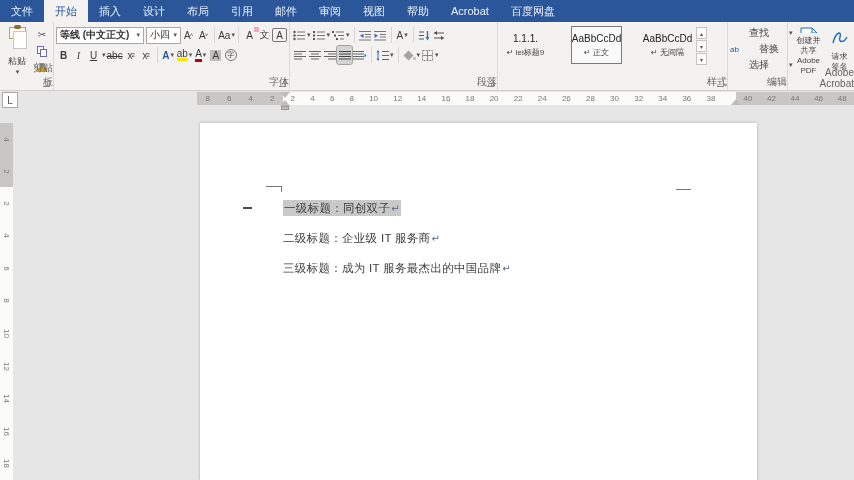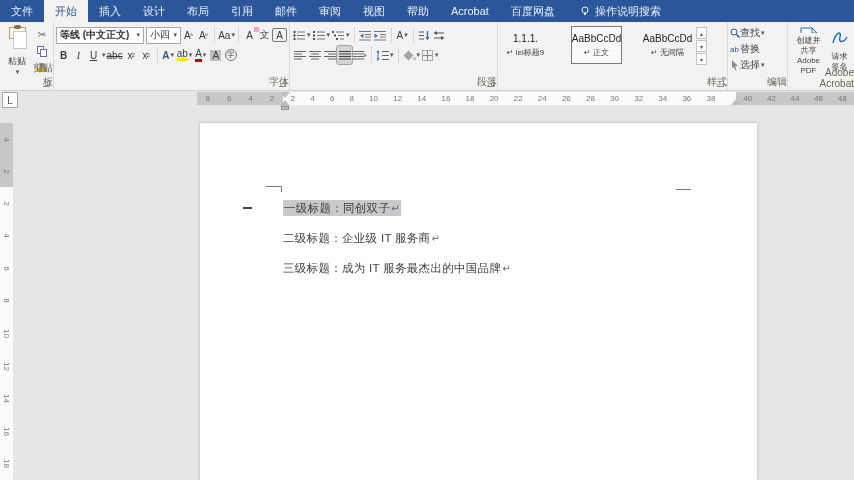--- a/index.html
+++ b/index.html
@@ -80,21 +80,21 @@
   .card.sel { border:1px solid #7a7a7a; background:#fafafa; }
   .card .pv { font-size:10px; color:#222; white-space:nowrap; }
   .card .pv.head { color:#1f3763; }
   .card .nm { font-size:8px; color:#444; margin-top:3px; white-space:nowrap; }
   .sroll { display:flex; flex-direction:column; gap:1px; margin:2px 0 0 3px; }
   .sbtn { width:11px; height:12px; border:1px solid #c6c4c2; background:#fdfdfd; font-size:6px;
     display:flex; align-items:center; justify-content:center; color:#555; }
 
   
   .grp.edit { width:60px; font-size:10px; }
-  .erow { display:flex; align-items:center; height:16px; gap:0; white-space:nowrap; }
+  .erow { display:flex; align-items:center; height:16px; gap:19px; white-space:nowrap; }
 
   
   .grp.acro { flex:1; border-right:none; display:flex; gap:6px; padding-left:8px; overflow:hidden; }
   .acrobtn { display:flex; flex-direction:column; align-items:center; width:52px; font-size:8px;
     color:#444; text-align:center; line-height:10px; }
   .acrobtn svg { margin:2px 0 3px 0; }
 
   
   .tabsel { position:absolute; left:2px; top:92px; width:16px; height:16px; background:#fff;
     border:1px solid #aaa8a6; font-size:10px; color:#555; display:flex; align-items:center;
@@ -153,27 +153,20 @@
         <div class="tab">设计</div>
         <div class="tab">布局</div>
         <div class="tab">引用</div>
         <div class="tab">邮件</div>
         <div class="tab">审阅</div>
         <div class="tab">视图</div>
         <div class="tab">帮助</div>
         <div class="tab">Acrobat</div>
         <div class="tab">百度网盘</div>
       </div>
-    <div class="assistant">
-      <svg class="bulb" viewBox="0 0 10 10">
-        <circle cx="5" cy="4" r="3" fill="none" stroke="#eaf0fa" stroke-width="1"></circle>
-        <rect x="4" y="7" width="2" height="2" fill="#eaf0fa"></rect>
-      </svg>
-      <span>操作说明搜索</span>
-    </div>
   </div>
 
   <div class="ribbon">
 
     <div class="grp clipboard">
       <div class="paste">
         <span class="clip-ic"></span>
         <span class="paste-lab">粘贴</span>
         <span class="dd">▾</span>
       </div>

